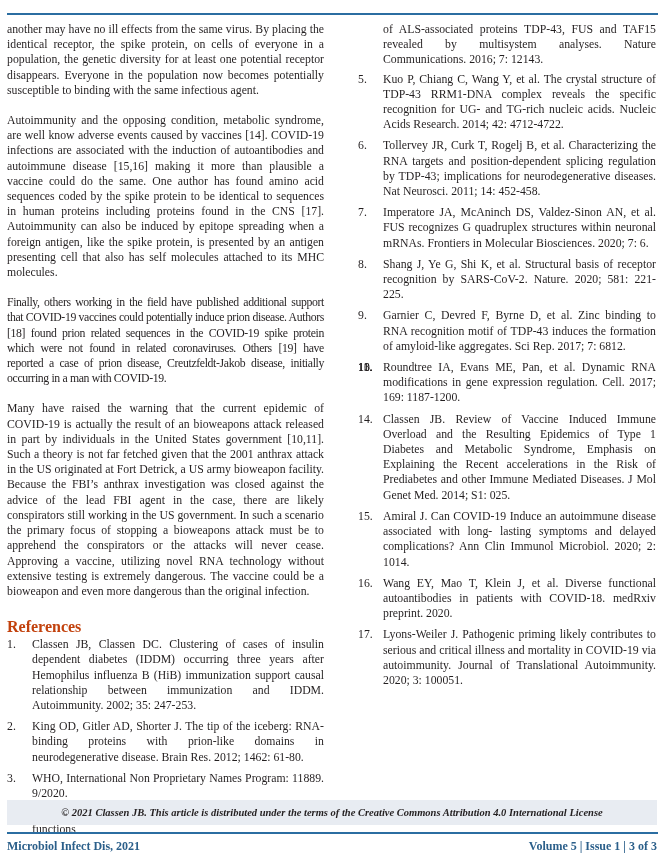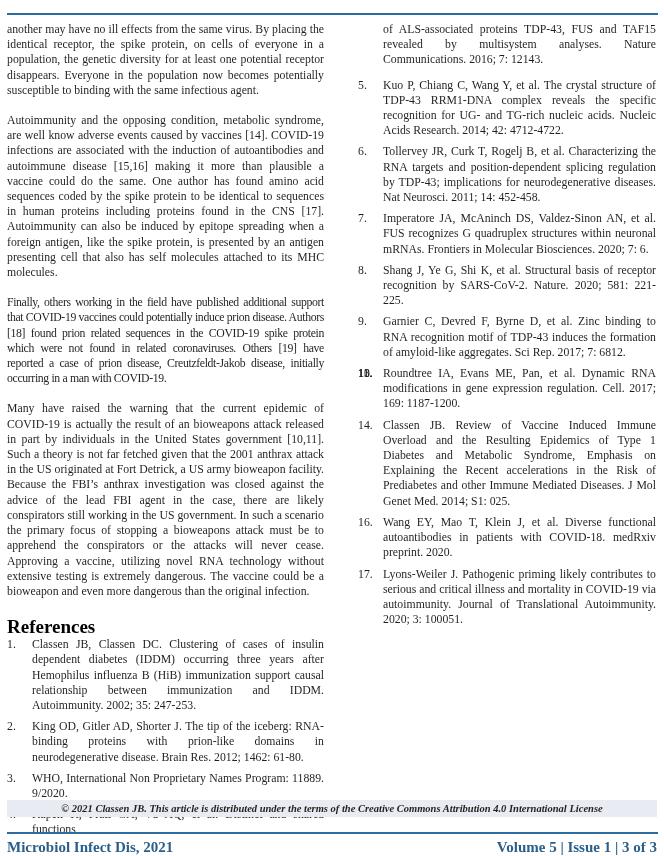--- a/index.html
+++ b/index.html
@@ -14,40 +14,40 @@
   }
   .col {
     position: absolute; top: 22px; width: 317px;
     font-size: 11.75px; line-height: 15.2px;
   }
   .col-left { left: 7px; }
   .col-right { left: 358px; width: 298px; }
   .para { text-align: justify; margin: 0 0 15px 0; }
   .para.tight-spacing { letter-spacing: -0.35px; }
   .ref-heading {
-    color: #000000; font-weight: bold; font-size: 19px;
+    color: #c2410c; font-weight: bold; font-size: 16px;
     margin: 16px 0 2px 0; line-height: 16px;
   }
   ol.refs { list-style: none; margin: 0; padding: 0; }
   ol.refs li { position: relative; padding-left: 25px; margin-bottom: 6px; text-align: justify; }
   ol.refs li .num { position: absolute; left: 0; top: 0; }
   .col-right ol.refs li { padding-left: 25px; }
-  .cont { padding-left: 25px; text-align: justify; margin-bottom: 10px; }
+  .cont { padding-left: 25px; text-align: justify; margin-bottom: 4px; }
   .license-box {
-    position: absolute; left: 7px; right: 7px; top: 800px; height: 17px;
+    position: absolute; left: 7px; right: 7px; top: 800px; height: 25px;
     background: #e8ecf2;
     display: flex; align-items: center; justify-content: center;
     font-style: italic; font-weight: bold; font-size: 10.5px; color: #231f20;
   }
   .bottom-rule {
     position: absolute; left: 7px; right: 6px; top: 832px; height: 2px;
     background: #2b6da1;
   }
   .footer-left, .footer-right {
-    position: absolute; top: 839px; font-weight: bold; font-size: 15px; color: #2b5f8a;
+    position: absolute; top: 839px; font-weight: bold; font-size: 12px; color: #2b5f8a;
   }
   .footer-left { left: 7px; }
   .footer-right { right: 7px; }
 </style>
 </head>
 <body>
 
 <div class="top-rule"></div>
 
 <div class="col col-left">
@@ -70,20 +70,21 @@
   <ol class="refs">
     <li><span class="num">5.</span><span>Kuo P, Chiang C, Wang Y, et al. The crystal structure of TDP-43 RRM1-DNA complex reveals the specific recognition for UG- and TG-rich nucleic acids. Nucleic Acids Research. 2014; 42: 4712-4722.</span></li>
     <li><span class="num">6.</span><span>Tollervey JR, Curk T, Rogelj B, et al. Characterizing the RNA targets and position-dependent splicing regulation by TDP-43; implications for neurodegenerative diseases. Nat Neurosci. 2011; 14: 452-458.</span></li>
     <li><span class="num">7.</span><span>Imperatore JA, McAninch DS, Valdez-Sinon AN, et al. FUS recognizes G quadruplex structures within neuronal mRNAs. Frontiers in Molecular Biosciences. 2020; 7: 6.</span></li>
     <li><span class="num">8.</span><span>Shang J, Ye G, Shi K, et al. Structural basis of receptor recognition by SARS-CoV-2. Nature. 2020; 581: 221-225.</span></li>
     <li><span class="num">9.</span><span>Garnier C, Devred F, Byrne D, et al. Zinc binding to RNA recognition motif of TDP-43 induces the formation of amyloid-like aggregates. Sci Rep. 2017; 7: 6812.</span></li>
     <li><span class="num">10.</span></li>
     <li><span class="num">11.</span></li>
     <li><span class="num">13.</span><span>Roundtree IA, Evans ME, Pan, et al. Dynamic RNA modifications in gene expression regulation. Cell. 2017; 169: 1187-1200.</span></li>
     <li><span class="num">14.</span><span>Classen JB. Review of Vaccine Induced Immune Overload and the Resulting Epidemics of Type 1 Diabetes and Metabolic Syndrome, Emphasis on Explaining the Recent accelerations in the Risk of Prediabetes and other Immune Mediated Diseases. J Mol Genet Med. 2014; S1: 025.</span></li>
+    <li><span class="num">15.</span><span>Amiral J. Can COVID-19 Induce an autoimmune disease associated with long- lasting symptoms and delayed complications? Ann Clin Immunol Microbiol. 2020; 2: 1014.</span></li>
     <li><span class="num">16.</span><span>Wang EY, Mao T, Klein J, et al. Diverse functional autoantibodies in patients with COVID-18. medRxiv preprint. 2020.</span></li>
     <li><span class="num">17.</span><span>Lyons-Weiler J. Pathogenic priming likely contributes to serious and critical illness and mortality in COVID-19 via autoimmunity. Journal of Translational Autoimmunity. 2020; 3: 100051.</span></li>
 
   </ol>
 </div>
 
 <div class="license-box">
   <span>© 2021 Classen JB. This article is distributed under the terms of the Creative Commons Attribution 4.0 International License</span>
 </div>
 

